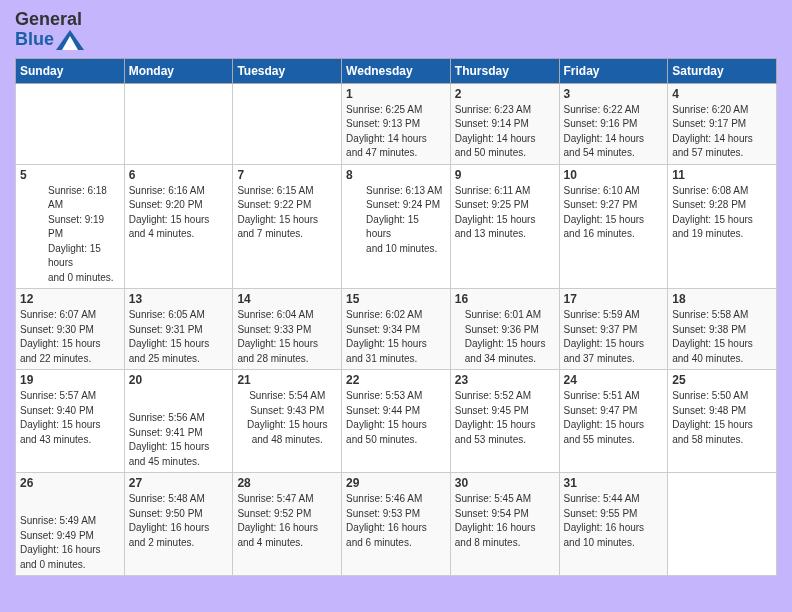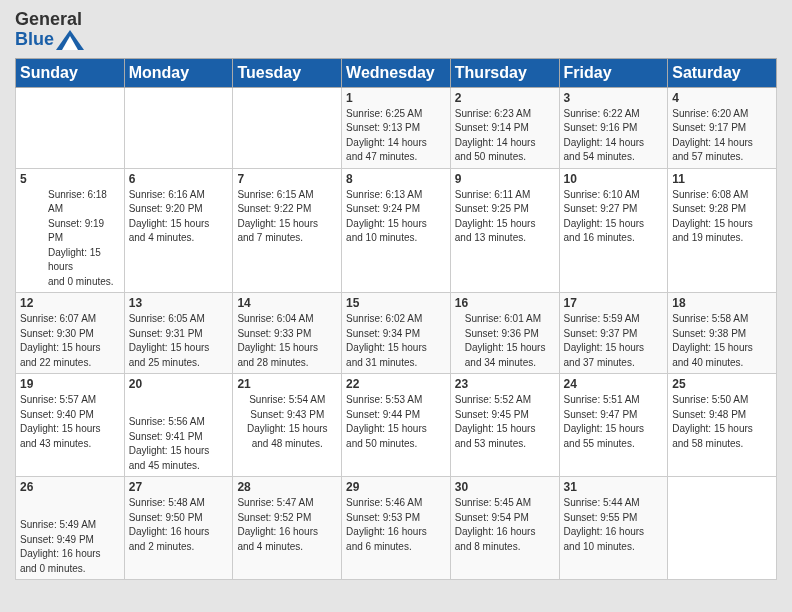--- a/index.html
+++ b/index.html
@@ -7,21 +7,21 @@
       font-family: Arial, sans-serif;
       background: #fff;
       width: 792px;
       height: 612px;
       overflow: hidden;
     }
     .page {
       width: 792px;
       height: 612px;
       padding: 10px 15px;
-      background: #e5e5e5;
+      background: #c4b5fd;
     }
     .header {
       display: flex;
       justify-content: space-between;
       align-items: flex-start;
       margin-bottom: 8px;
     }
     .logo {
       display: flex;
       align-items: center;
@@ -41,21 +41,21 @@
     table {
       width: 100%;
       border-collapse: collapse;
       table-layout: fixed;
     }
     thead th {
       background-color: #1a5fa8;
       color: #fff;
       text-align: left;
       padding: 5px 4px;
-      font-size: 16px;
+      font-size: 12px;
       font-weight: bold;
       border: 1px solid #aaa;
     }
     tbody td {
       border: 1px solid #ccc;
       vertical-align: top;
       padding: 3px 4px;
       font-size: 10px;
       color: #333;
       height: 80px;
@@ -165,21 +165,21 @@
           </td>
           <td>
             <span class="day-num">7</span>
             <div class="day-detail" style="white-space: pre-line;">Sunrise: 6:15 AM
 Sunset: 9:22 PM
 Daylight: 15 hours
 and 7 minutes.</div>
           </td>
           <td>
             <span class="day-num">8</span>
-            <div class="day-detail" style="white-space: pre-line;">Sunrise: 6:13 AM
+            <div class="day-detail" style="white-space: pre-line; margin-left: 20px;">Sunrise: 6:13 AM
 Sunset: 9:24 PM
 Daylight: 15 hours
 and 10 minutes.</div>
           </td>
           <td>
             <span class="day-num">9</span>
             <div class="day-detail" style="white-space: pre-line;">Sunrise: 6:11 AM
 Sunset: 9:25 PM
 Daylight: 15 hours
 and 13 minutes.</div>

